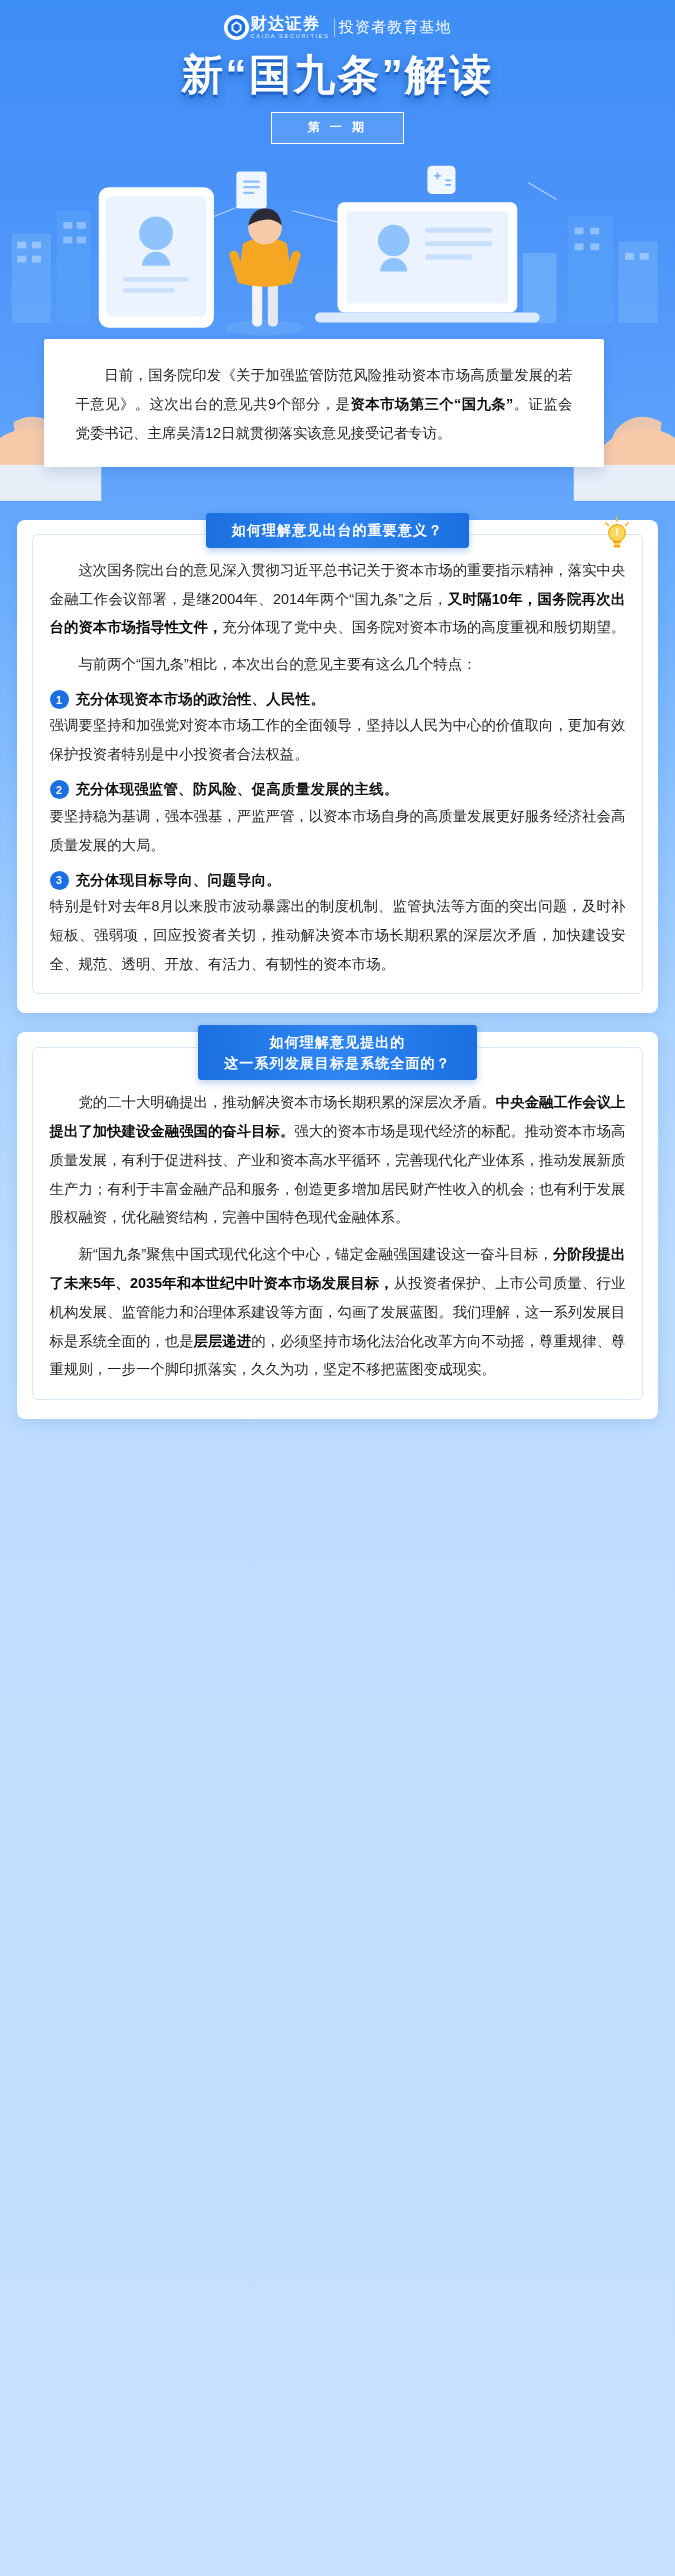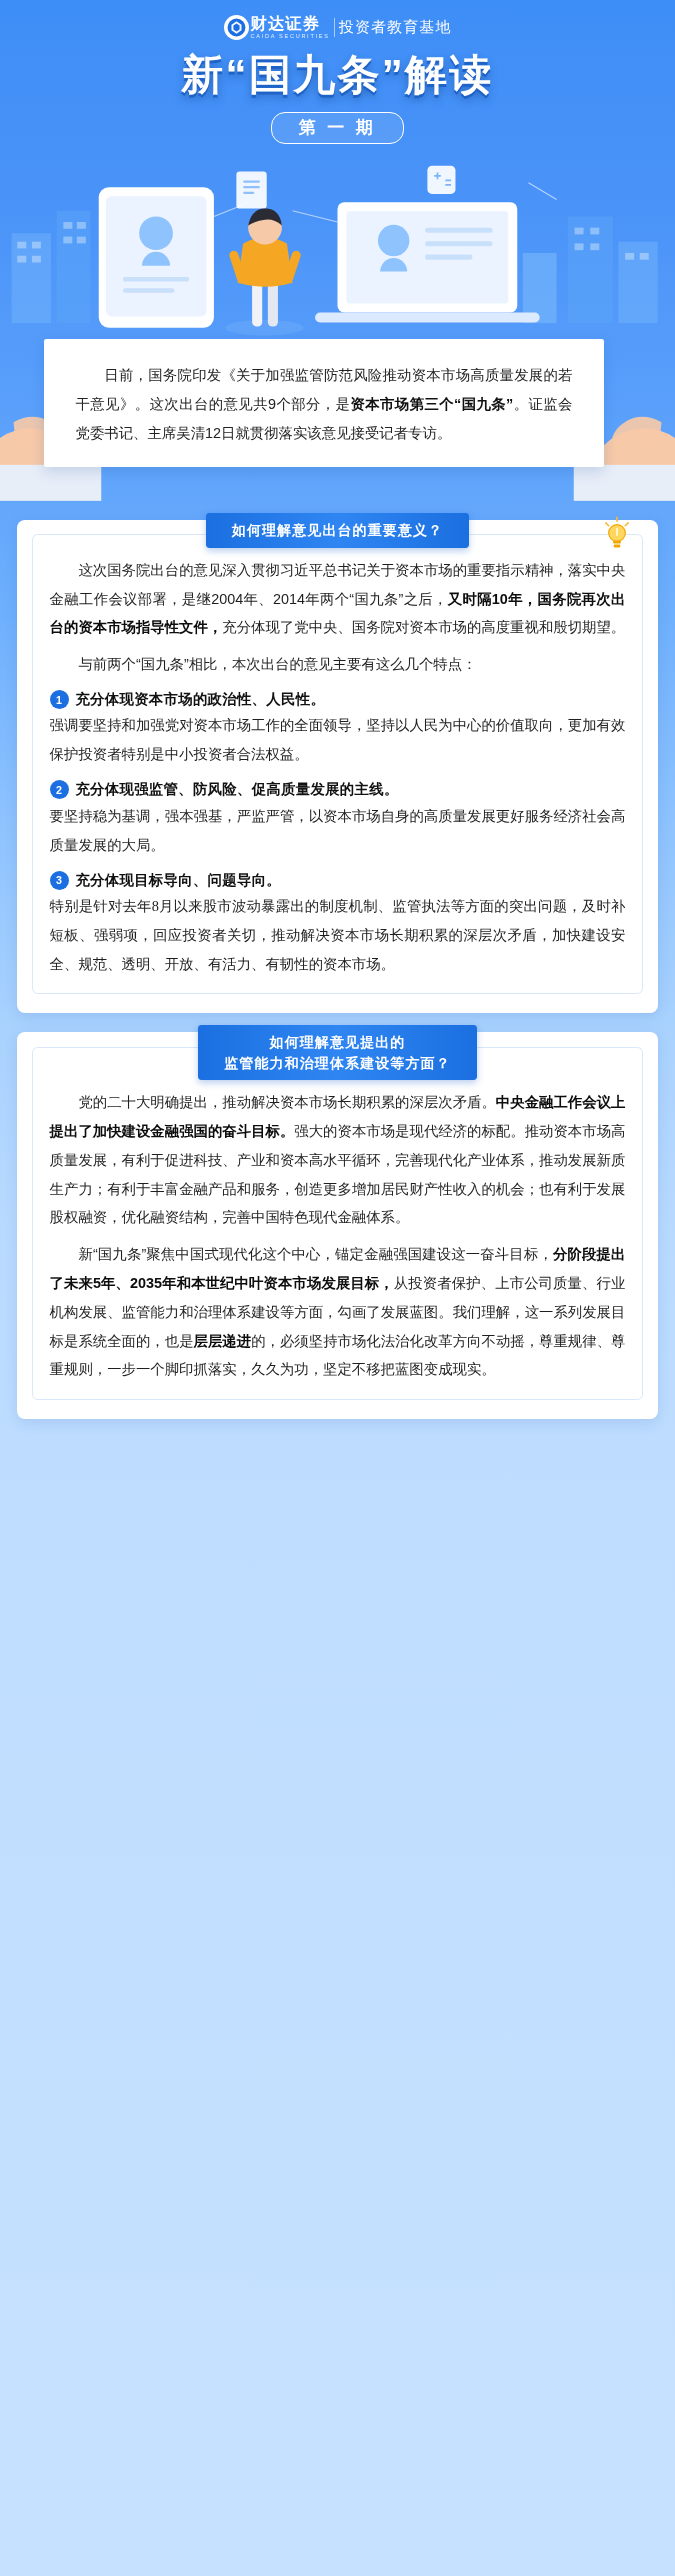--- a/index.html
+++ b/index.html
@@ -81,23 +81,23 @@
     letter-spacing: 2.3px;
     text-shadow: 0 2.8px 0 #1f63c8, 0 4.5px 9px rgba(14,56,120,0.45);
     margin: 2.3px 0 0 0;
     line-height: 1.1;
   }
   .issue-badge {
     margin: 13.5px auto 0 auto;
     width: 131px;
     height: 30px;
     border: 1.1px solid #ffffff;
-    border-radius: 14px;
-    color: #ffffff;
-    font-size: 17px;
+    border-radius: 0;
+    color: #ffffff;
+    font-size: 12px;
     letter-spacing: 3.4px;
     font-weight: bold;
     display: flex;
     align-items: center;
     justify-content: center;
     background: rgba(255,255,255,0.10);
   }
 
   
   .illustration {
@@ -215,21 +215,20 @@
     font-weight: bold;
     color: #111111;
     letter-spacing: 0.3px;
   }
   .point-body {
     font-size: 14.4px;
     line-height: 2.0;
     color: #1f1f1f;
     text-align: justify;
     margin: 0;
-    font-family: Liberation Serif, serif;
   }
 
   .bottom-pad { height: 34px; }
 </style>
 </head>
 <body>
 
 <div class="page">
 
   <div class="header">
@@ -398,21 +397,21 @@
       </div>
       <p class="point-body">特别是针对去年8月以来股市波动暴露出的制度机制、监管执法等方面的突出问题，及时补短板、强弱项，回应投资者关切，推动解决资本市场长期积累的深层次矛盾，加快建设安全、规范、透明、开放、有活力、有韧性的资本市场。</p>
     </div>
   </div>
 
   <div class="section">
     <div class="section-inner">
       <div class="sec-head">
         <div class="sec-head-banner">
           <span>如何理解意见提出的</span>
-          <span class="line2">监管能力和治理体系建设等方面？</span>
+          <span class="line2">这一系列发展目标是系统全面的？</span>
         </div>
       </div>
 
       <p class="para">
         <span>党的二十大明确提出，推动解决资本市场长期积累的深层次矛盾。</span><b>中央金融工作会议上提出了加快建设金融强国的奋斗目标。</b><span>强大的资本市场是现代经济的标配。推动资本市场高质量发展，有利于促进科技、产业和资本高水平循环，完善现代化产业体系，推动发展新质生产力；有利于丰富金融产品和服务，创造更多增加居民财产性收入的机会；也有利于发展股权融资，优化融资结构，完善中国特色现代金融体系。</span>
       </p>
 
       <p class="para">
         <span>新“国九条”聚焦中国式现代化这个中心，锚定金融强国建设这一奋斗目标，</span><b>分阶段提出了未来5年、2035年和本世纪中叶资本市场发展目标，</b><span>从投资者保护、上市公司质量、行业机构发展、监管能力和治理体系建设等方面，勾画了发展蓝图。我们理解，这一系列发展目标是系统全面的，也是</span><b>层层递进</b><span>的，必须坚持市场化法治化改革方向不动摇，尊重规律、尊重规则，一步一个脚印抓落实，久久为功，坚定不移把蓝图变成现实。</span>
       </p>

